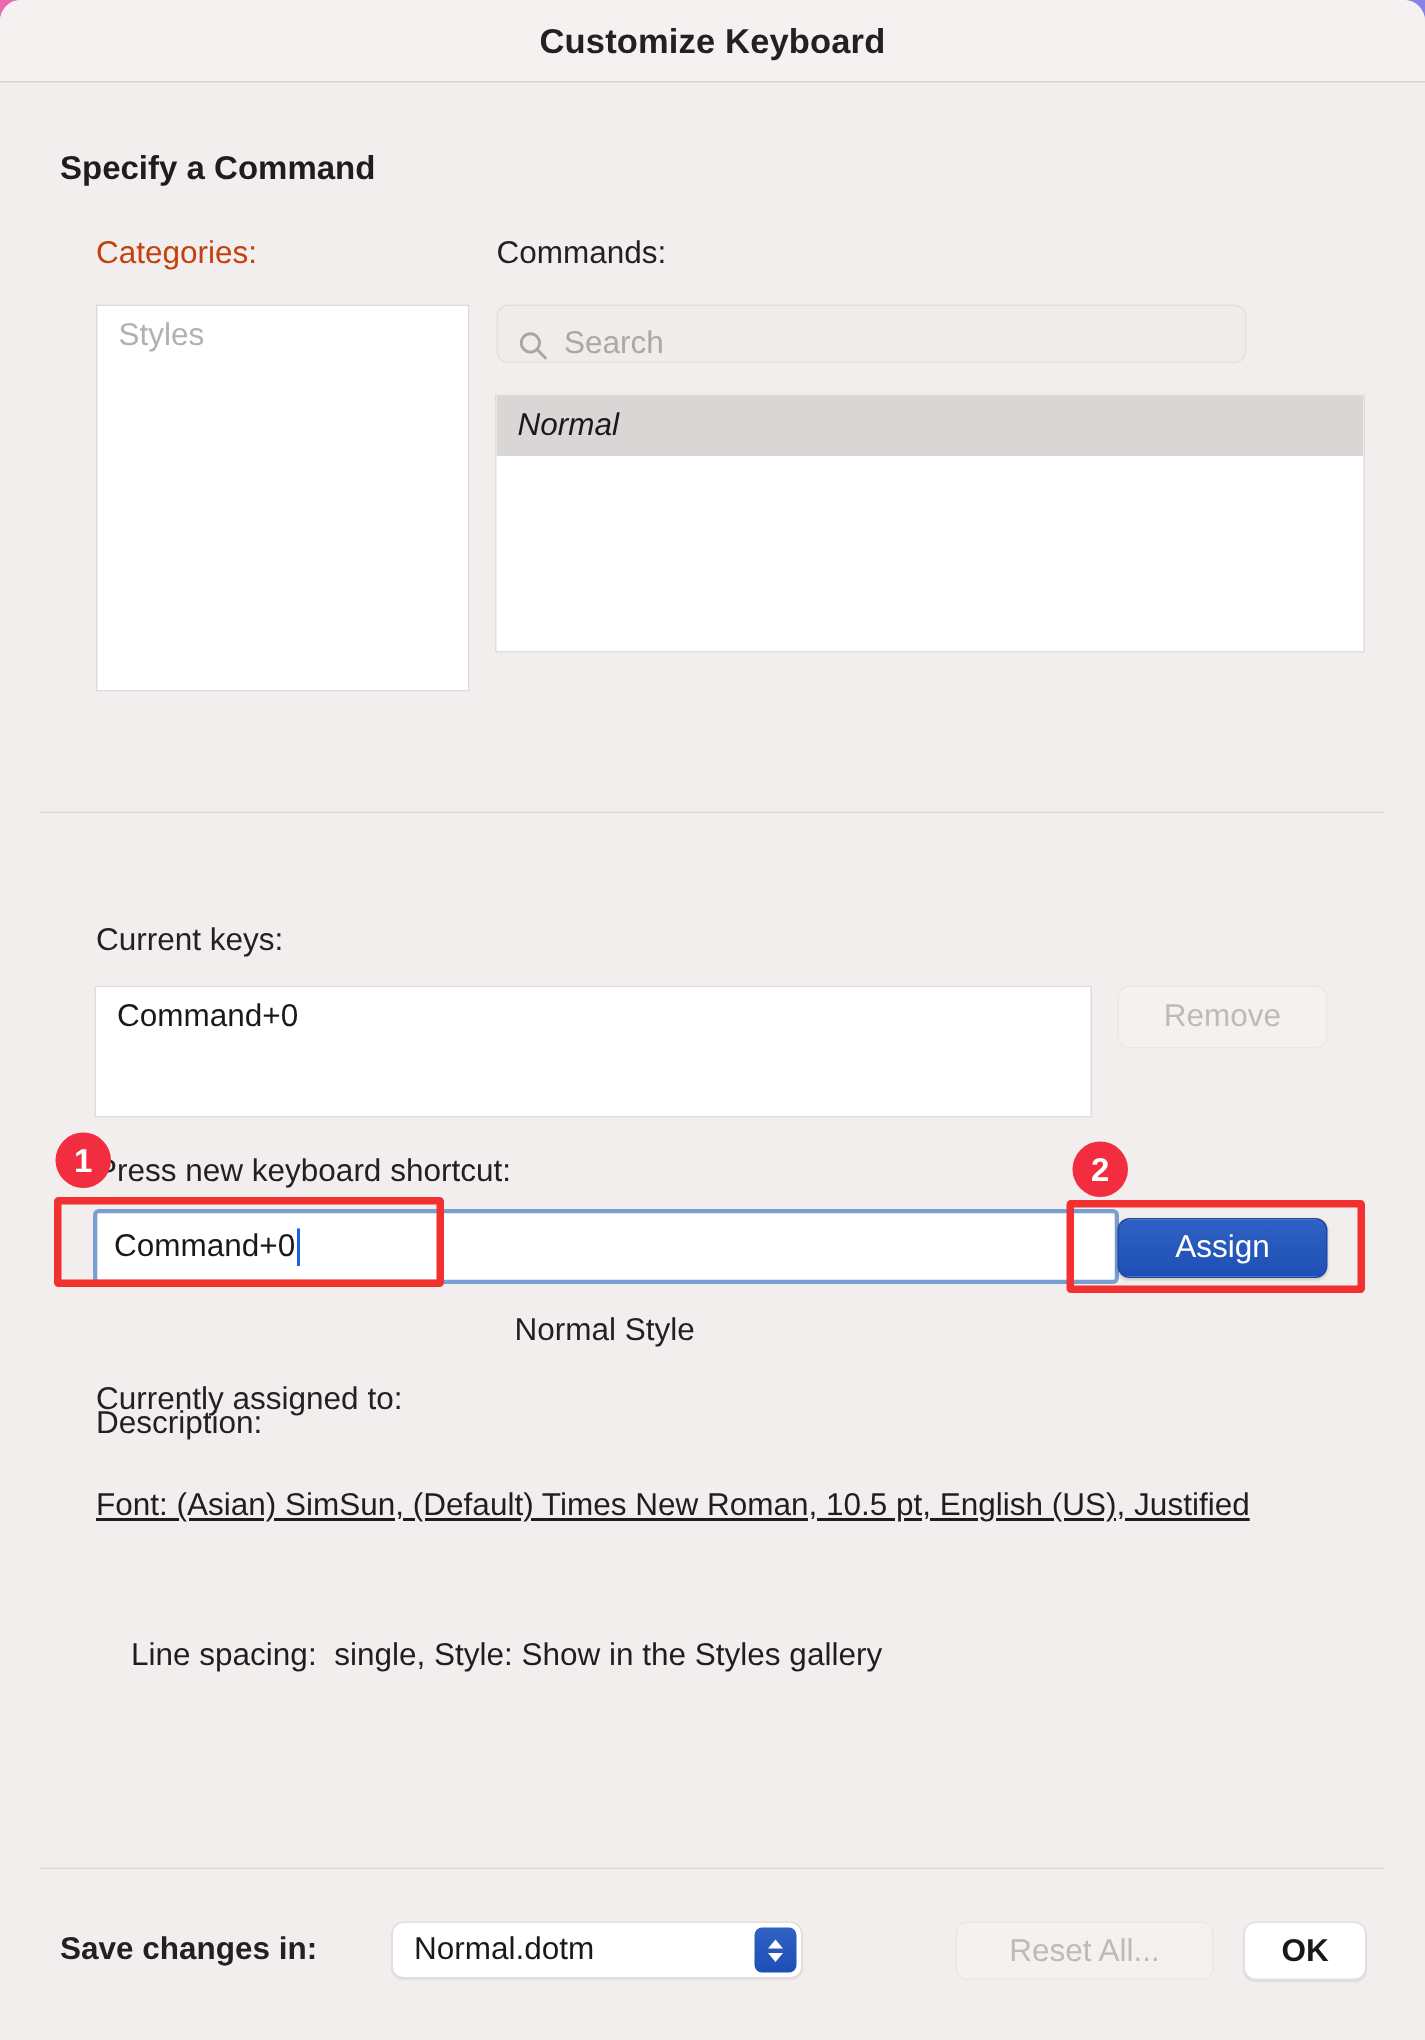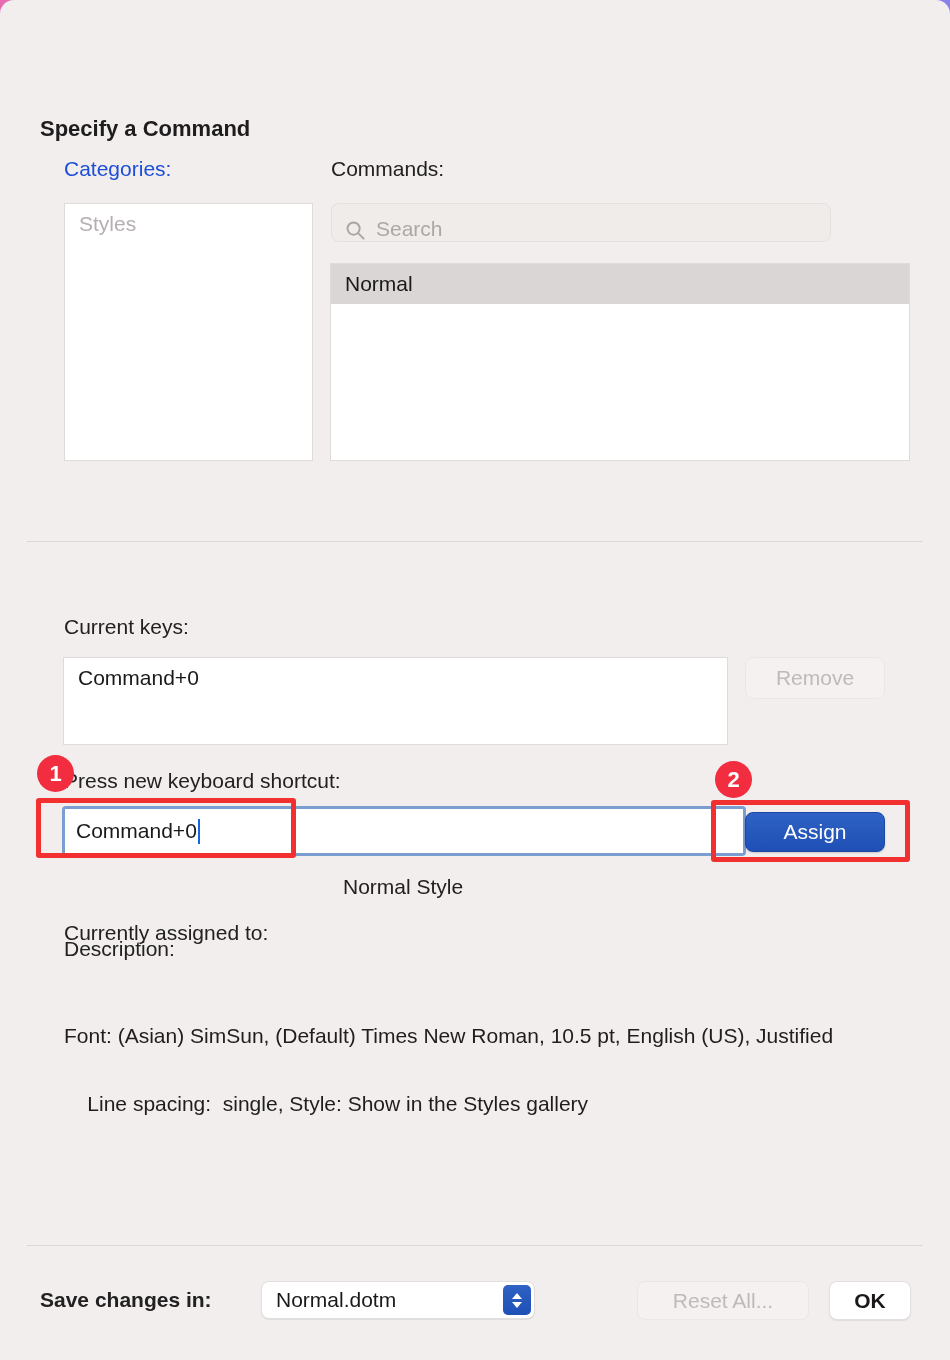--- a/index.html
+++ b/index.html
@@ -52,21 +52,21 @@
     position: absolute;
     font-size: 22px;
     font-weight: bold;
     color: #1f1c1d;
   }
   .field-label {
     position: absolute;
     font-size: 21px;
     color: #222021;
   }
-  .field-label.dim { color: #1d4ed8; }
+  .field-label.dim { color: #c2410c; }
 
   
   .listbox {
     position: absolute;
     background: #ffffff;
     border: 1px solid #dedbda;
     box-sizing: border-box;
     overflow: hidden;
   }
   .list-item {
@@ -249,42 +249,45 @@
     align-items: center;
     justify-content: center;
     font-family: "Liberation Sans", sans-serif;
   }
 </style>
 </head>
 <body>
 
 <div id="window">
 
-
-  <div class="section-head" style="left:40px; top:116px;">Specify a Command</div>
+  <div id="titlebar">
+    <div id="title-text">Customize Keyboard</div>
+  </div>
+
+  <div class="section-head" style="left:40px; top:99px;">Specify a Command</div>
 
   <div class="field-label dim" style="left:64px; top:157px;">Categories:</div>
 
   <div class="field-label" style="left:331px; top:157px;">Commands:</div>
 
   <div class="listbox" style="left:64px; top:203px; width:249px; height:258px;">
     <div class="list-item dim">Styles</div>
   </div>
 
   <div id="search-field">
     <span id="search-icon-wrap">
       <svg width="21" height="21" viewBox="0 0 21 21">
         <circle cx="8.6" cy="8.6" r="6.1" fill="none" stroke="#aaa5a4" stroke-width="1.9"></circle>
         <line x1="13.2" y1="13.2" x2="18.6" y2="18.6" stroke="#aaa5a4" stroke-width="1.9" stroke-linecap="round"></line>
       </svg>
     </span>
     <span id="search-placeholder">Search</span>
   </div>
 
-  <div class="listbox" style="left:330px; top:263px; width:580px; height:198px;">
+  <div class="listbox" style="left:330px; top:263px; width:580px; height:172px;font-style:italic;">
     <div class="list-item selected">Normal</div>
   </div>
 
   <div class="divider" style="left:27px; top:541px; width:896px;"></div>
 
 
   <div class="field-label" style="left:64px; top:615px;">Current keys:</div>
 
   <div class="textbox" style="left:63px; top:657px; width:665px; height:88px;">
     <div class="val">Command+0</div>
@@ -300,21 +303,21 @@
     <span id="shortcut-caret"></span>
   </div>
 
   <div class="btn primary" style="left:745px; top:812px; width:140px; height:40px;">Assign</div>
 
   <div class="field-label" style="left:64px; top:875px;margin-top:46px;">Currently assigned to:</div>
   <div class="field-label" style="left:343px; top:875px;">Normal Style</div>
 
   <div class="field-label" style="left:64px; top:937px;">Description:</div>
 
-  <div class="desc-line" style="left:64px; top:1020px; width:820px;">Font: (Asian) SimSun, (Default) Times New Roman, 10.5 pt, English (US), Justified</div>
+  <div class="desc-line" style="left:64px; top:988px; width:820px;text-decoration:underline;">Font: (Asian) SimSun, (Default) Times New Roman, 10.5 pt, English (US), Justified</div>
 
   <div class="desc-line" style="left:64px; top:1049px; width:820px; white-space:pre;margin-top:39px;">    Line spacing:  single, Style: Show in the Styles gallery</div>
 
   <div class="divider" style="left:27px; top:1245px; width:896px;"></div>
 
   <div class="field-label" style="left:40px; top:1288px; font-weight:bold;">Save changes in:</div>
 
   <div id="save-select">
     <span id="save-select-value">Normal.dotm</span>
     <span id="save-select-stepper">

